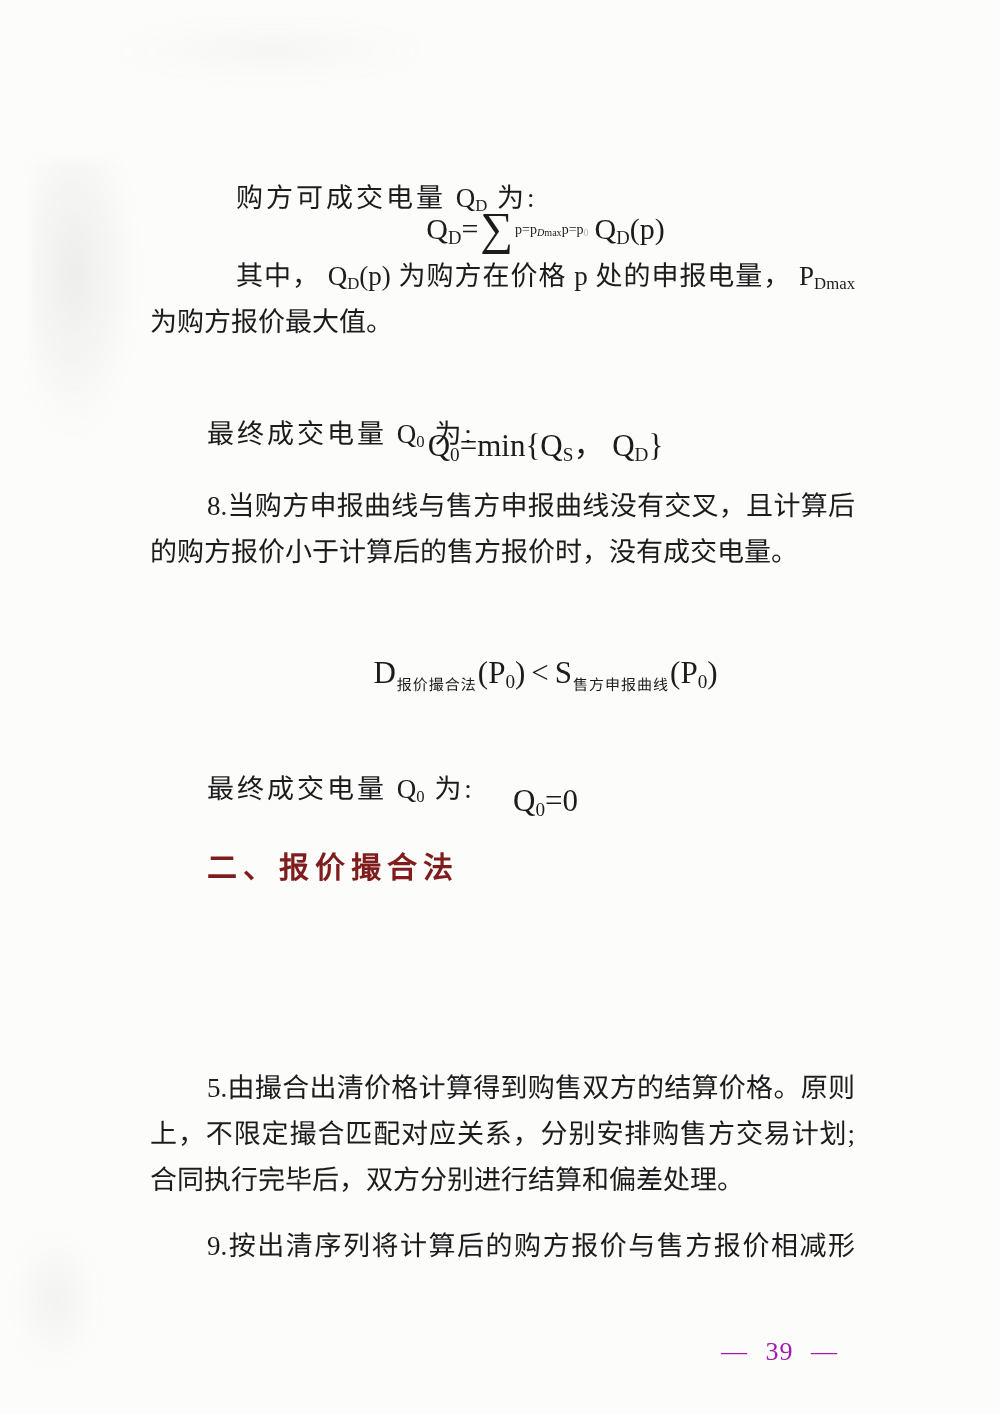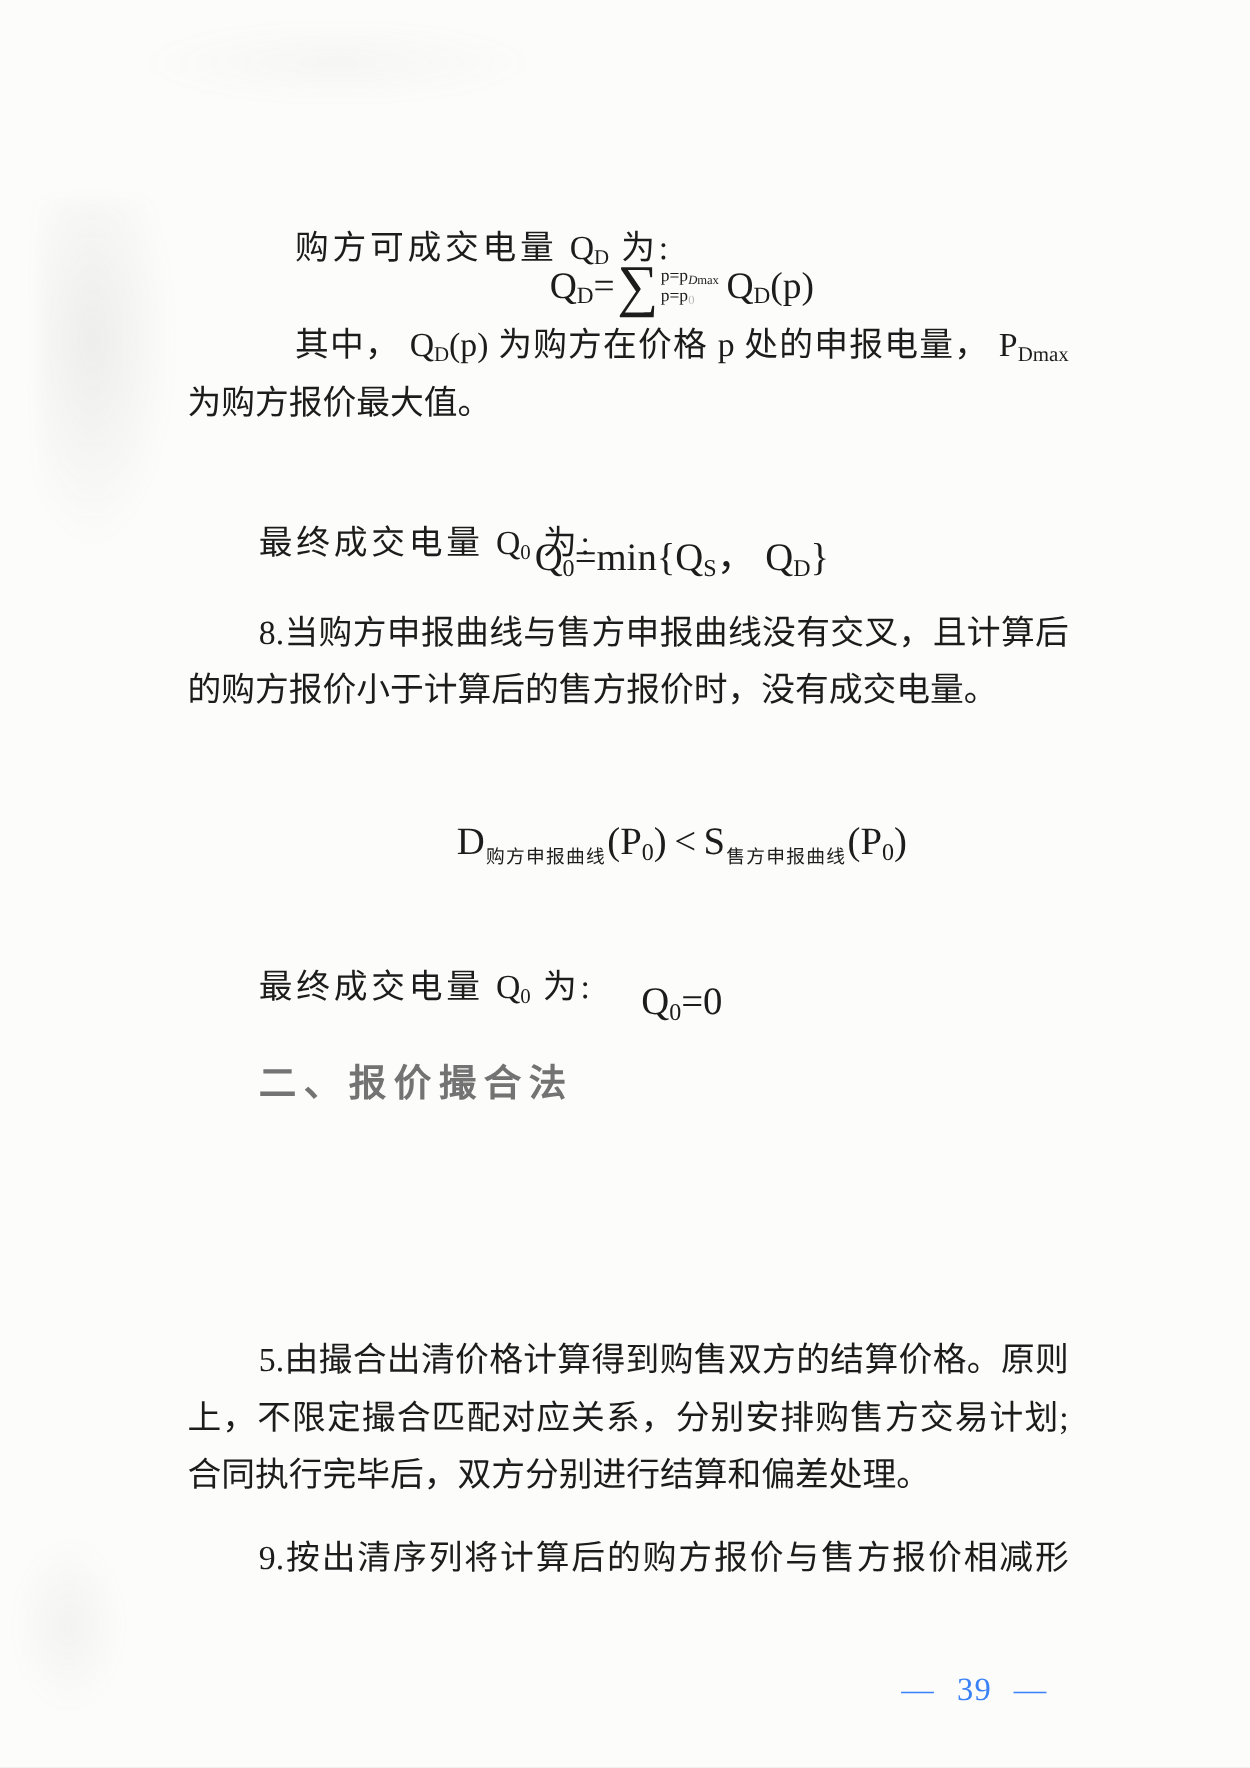--- a/index.html
+++ b/index.html
@@ -23,43 +23,43 @@
 
   .blk { position:absolute; left:150px; width:705px;
          font-size:27px; line-height:46px; }
   .just { text-align:justify; }
   .lastjust { text-align:justify; text-align-last:justify; }
   .single { white-space:nowrap; letter-spacing:3px;margin-top:48px; }
   .ind2 { text-indent:57px; }
   .ind3 { text-indent:86px; }
 
   .heading { font-family:"Liberation Sans","DejaVu Sans",sans-serif;
-             font-weight:700; font-size:30px; letter-spacing:6px; color:#737373; }
+             font-weight:700; font-size:30px; letter-spacing:6px; color:#7f1d1d; }
 
   
   .im { letter-spacing:0; }
   .im sub, .f sub { font-size:.62em; line-height:0; vertical-align:-0.25em; letter-spacing:0; }
 
   
   .formula { position:absolute; left:150px; width:705px; text-align:center;
              transform:translateX(43px); letter-spacing:0; }
   .f { font-size:31px; line-height:1.15; white-space:nowrap; }
   .fsum { display:inline-flex; align-items:center; font-size:30px;margin-top:20px; }
   .sigma { font-size:46px; line-height:.9; margin-left:2px; }
-  .limits { display:inline-flex; flex-direction:column; justify-content:center;
+  .limits { display:inline-flex; flex-direction:row; justify-content:center;
             font-size:14px; line-height:16px; text-align:left;
             margin:0 6px 0 2px; transform:translateY(1px); }
   .limits sub { font-size:.72em; line-height:0; vertical-align:-0.2em; }
   .lim-it { font-style:italic; }
   .faded { opacity:.32; }
   .cjk-sub { font-size:15px; letter-spacing:1px; vertical-align:-7px; margin:0 1px; }
   .rel { margin:0 6px; }
 
   .page-number { position:absolute; top:1337px; right:162px;
-                 font-size:26px; letter-spacing:1px; word-spacing:10px; color:#3b82f6; }
+                 font-size:26px; letter-spacing:1px; word-spacing:10px; color:#a21caf; }
 </style>
 </head>
 <body>
 
 <div class="page">
 
   <div class="artifact a1"></div>
   <div class="artifact a2"></div>
   <div class="artifact a3"></div>
 
@@ -88,21 +88,21 @@
   </div>
 
   <div class="formula" style="top:428px">
     <span class="f"><span>Q</span><sub>0</sub><span>=min{</span><span>Q</span><sub>S</sub><span>， </span><span>Q</span><sub>D</sub><span>}</span></span>
   </div>
 
   <div class="blk just ind2" style="top:483px">8.当购方申报曲线与售方申报曲线没有交叉，且计算后的购方报价小于计算后的售方报价时，没有成交电量。</div>
 
 
   <div class="formula" style="top:655px">
-    <span class="f"><span>D</span><span class="cjk-sub">购方申报曲线</span><span>(P</span><sub>0</sub><span>)</span><span class="rel">&lt;</span><span>S</span><span class="cjk-sub">售方申报曲线</span><span>(P</span><sub>0</sub><span>)</span></span>
+    <span class="f"><span>D</span><span class="cjk-sub">报价撮合法</span><span>(P</span><sub>0</sub><span>)</span><span class="rel">&lt;</span><span>S</span><span class="cjk-sub">售方申报曲线</span><span>(P</span><sub>0</sub><span>)</span></span>
   </div>
 
   <div class="blk single ind2" style="top:718px">
     <span>最终成交电量 </span><span class="im"><span>Q</span><sub>0</sub></span><span> 为:</span>
   </div>
 
   <div class="formula" style="top:783px">
     <span class="f"><span>Q</span><sub>0</sub><span>=0</span></span>
   </div>
 

